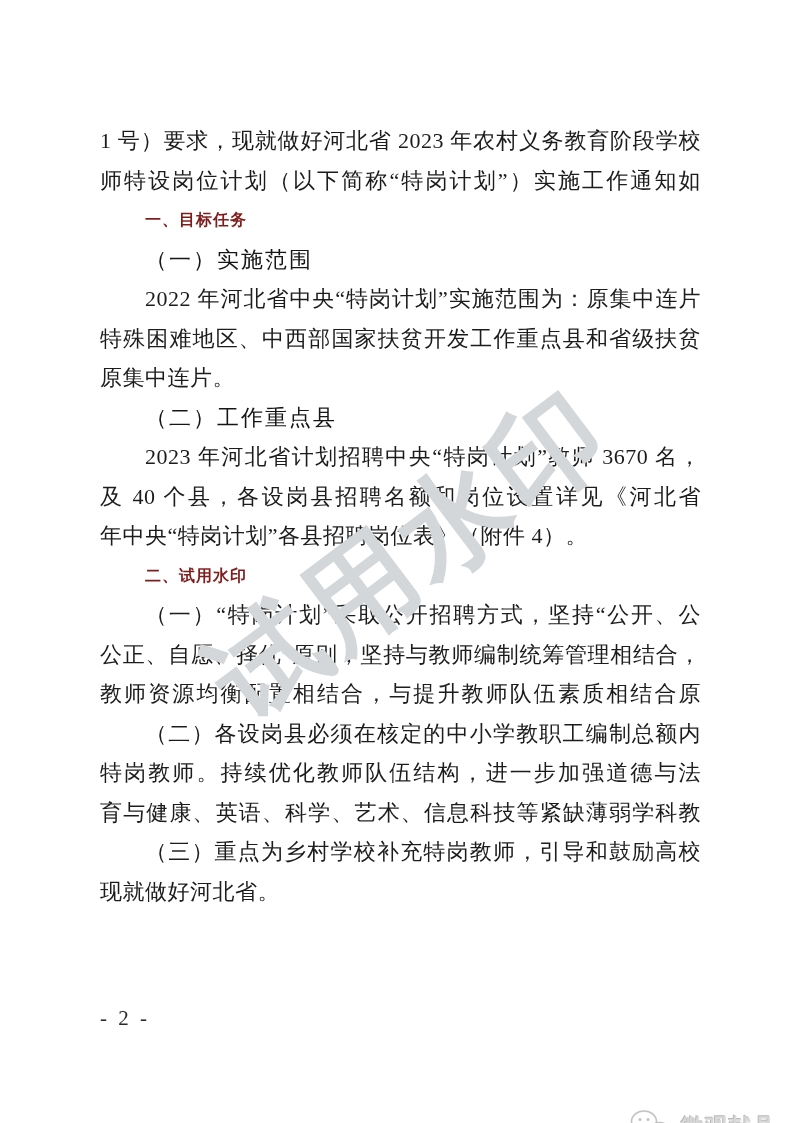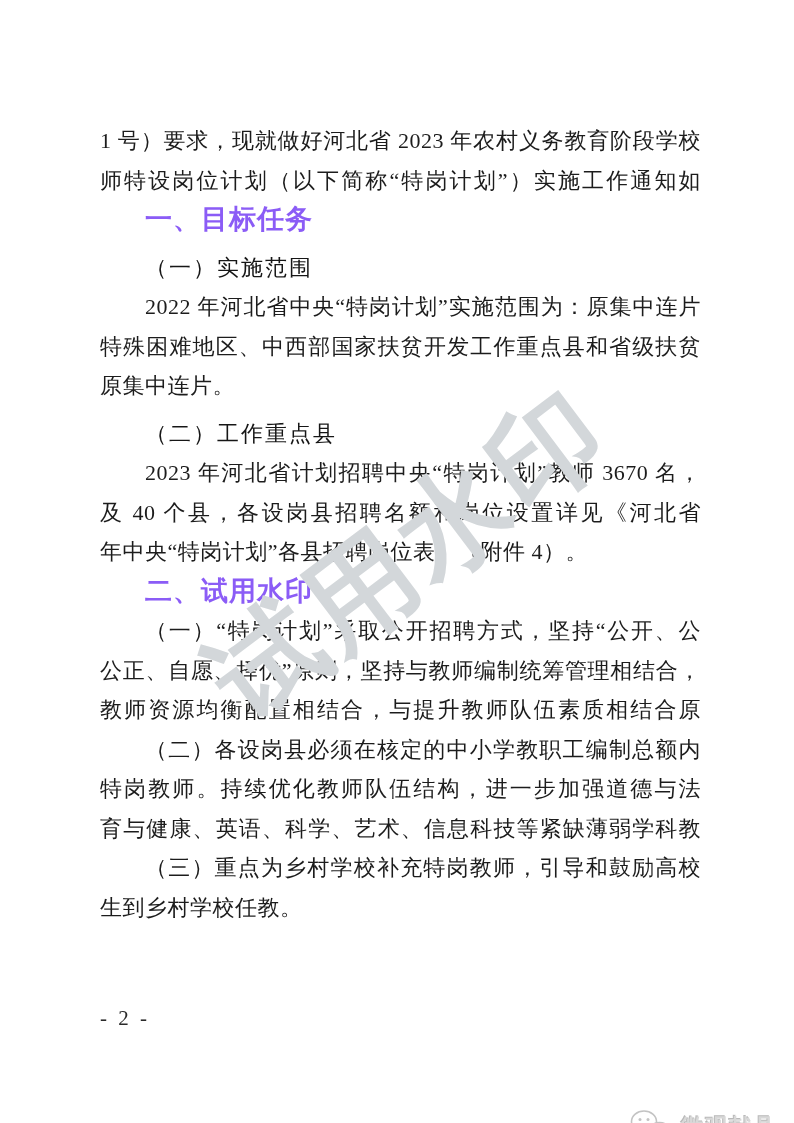--- a/index.html
+++ b/index.html
@@ -27,28 +27,27 @@
     color: #1c1c1c;
     overflow: hidden;
     text-align: justify;
     letter-spacing: 0.5px;
   }
   .line.justify { text-align-last: justify; }
   .line.indent { text-indent: 45px; }
   .line.heading {
     font-family: "Liberation Sans", "DejaVu Sans", sans-serif;
     font-weight: bold;
-    font-size: 27px;
+    font-size: 16px;
     letter-spacing: 1px;
-    color: #8b5cf6;
+    color: #7f1d1d;
   }
   .line.subheading {
     letter-spacing: 2px;
     color: #161616;
-    margin-top: 8px;
   }
   .watermark {
     position: absolute;
     left: 410px;
     top: 555px;
     transform: translate(-50%, -50%) rotate(-37deg);
     font-family: "Liberation Sans", "DejaVu Sans", sans-serif;
     font-weight: bold;
     font-size: 110px;
     letter-spacing: 6px;
@@ -105,21 +104,21 @@
       <div class="line body justify">及 40 个县，各设岗县招聘名额和岗位设置详见《河北省 2023</div>
       <div class="line body">年中央“特岗计划”各县招聘岗位表》（附件 4）。</div>
       <div class="line heading indent">二、试用水印</div>
       <div class="line body indent justify">（一）“特岗计划”采取公开招聘方式，坚持“公开、公平、</div>
       <div class="line body justify">公正、自愿、择优”原则，坚持与教师编制统筹管理相结合，与</div>
       <div class="line body">教师资源均衡配置相结合，与提升教师队伍素质相结合原则。</div>
       <div class="line body indent justify">（二）各设岗县必须在核定的中小学教职工编制总额内招聘</div>
       <div class="line body justify">特岗教师。持续优化教师队伍结构，进一步加强道德与法治、体</div>
       <div class="line body justify">育与健康、英语、科学、艺术、信息科技等紧缺薄弱学科教师的</div>
       <div class="line body indent justify">（三）重点为乡村学校补充特岗教师，引导和鼓励高校毕业</div>
-      <div class="line body">生到乡村学校任教。</div>
+      <div class="line body">现就做好河北省。</div>
     </div>
 
   <div class="watermark">试用水印</div>
 
   <div class="page-number">- 2 -</div>
 
   <div class="brand">
     <span class="brand-icon">
       <svg width="46" height="38" viewBox="0 0 46 38" xmlns="http://www.w3.org/2000/svg">
         <g fill="#ffffff" stroke="#c3c3c3" stroke-width="1.6">

